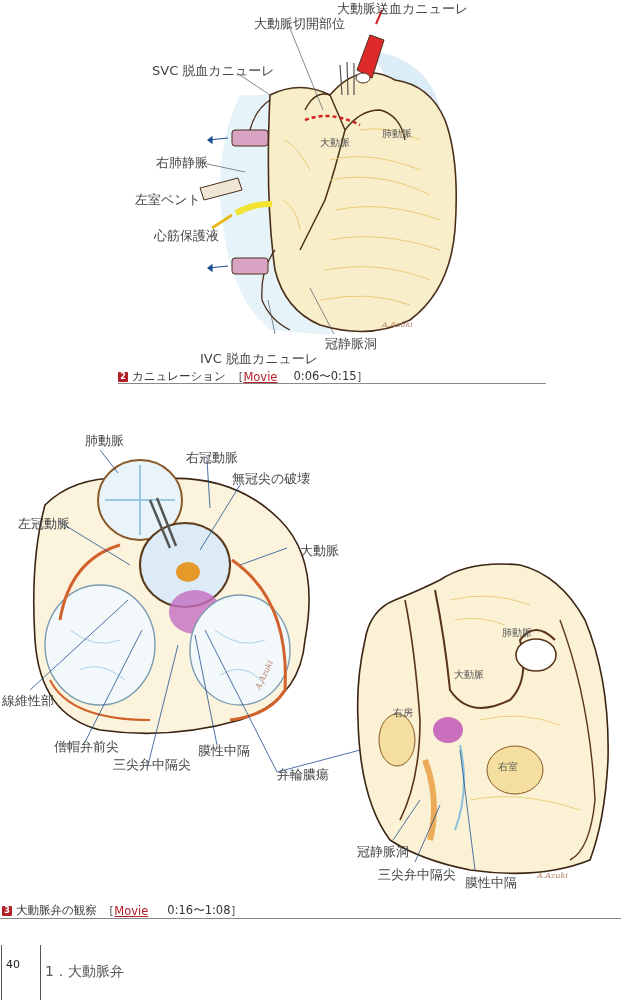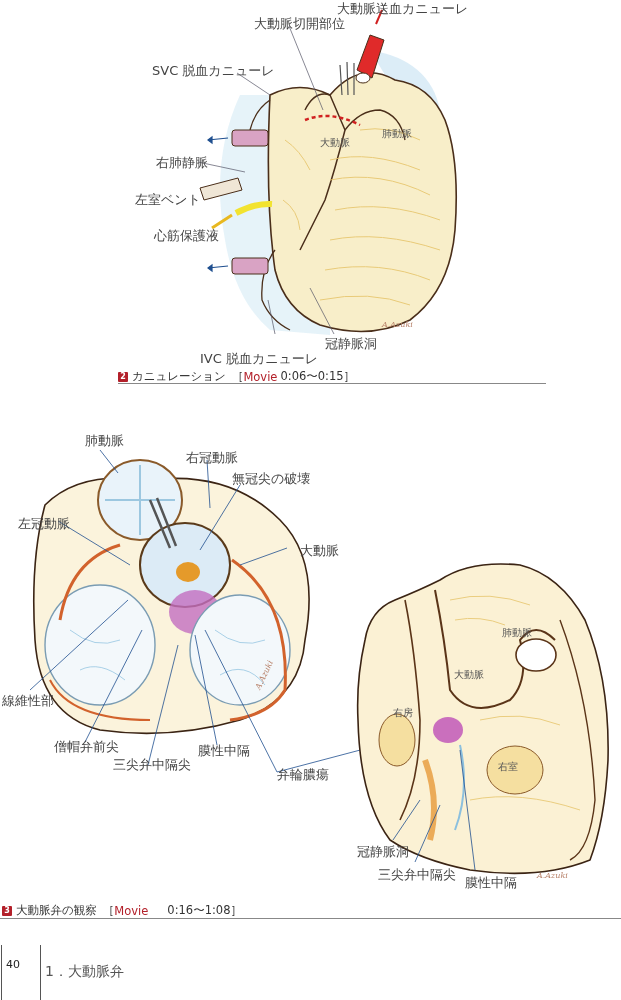--- a/index.html
+++ b/index.html
@@ -3,21 +3,21 @@
 <meta charset="utf-8">
 <style>
   * { box-sizing: border-box; margin: 0; padding: 0; }
   html, body { width: 621px; height: 1000px; background: #ffffff; overflow: hidden; }
   body { position: relative; font-family: "DejaVu Sans", sans-serif; color: #333; }
   .lbl { position: absolute; font-size: 13px; color: #444; white-space: nowrap; line-height: 1; }
   .lbl-in { position: absolute; font-size: 10px; color: #555; white-space: nowrap; line-height: 1; }
   svg.fig { position: absolute; left: 0; top: 0; }
   .caption { position: absolute; display: flex; align-items: center; font-size: 11.5px; color: #333; white-space: nowrap; }
   .badge { display: inline-block; width: 10px; height: 10px; background: #b3202a; color: #fff; font-size: 8px; font-weight: bold; line-height: 10px; text-align: center; border-radius: 1px; margin-right: 4px; }
-  .movie { color: #b3202a; }
+  .movie { color: #b3202a; text-decoration: underline; }
   .rule { position: absolute; height: 1px; background: #888; }
   .folio { position: absolute; font-size: 11px; color: #222; }
   .running { position: absolute; font-size: 14px; color: #555; }
   .vline { position: absolute; width: 1px; background: #555; }
 </style>
 </head>
 <body>
 
 <div>
   <svg class="fig" width="621" height="380" viewBox="0 0 621 380">
@@ -90,21 +90,21 @@
   <span class="lbl" style="left:135px;top:193px;">左室ベント</span>
   <span class="lbl" style="left:154px;top:229px;">心筋保護液</span>
   <span class="lbl" style="left:200px;top:352px;">IVC 脱血カニューレ</span>
   <span class="lbl" style="left:325px;top:337px;">冠静脈洞</span>
 
   <div class="caption" style="left:118px;top:369px;">
     <span class="badge">2</span>
     <span>カニュレーション</span>
     <span style="margin-left:6px;">［</span>
     <span class="movie">Movie</span>
-    <span style="margin-left:3px;">0:06〜0:15</span>
+    <span style="margin-left:16px;">0:06〜0:15</span>
     <span>］</span>
   </div>
   <div class="rule" style="left:118px;top:383px;width:428px;"></div>
 </div>
 
 <div>
   <svg class="fig" width="621" height="900" viewBox="0 0 621 900" style="top:0">
 
     <path d="M45 505 Q80 470 150 480 Q230 470 280 520 Q320 560 305 640 Q300 700 240 720 Q170 740 100 730 Q40 715 35 640 Q30 560 45 505 Z" fill="#fbf3dc" stroke="#3b2414" stroke-width="1.6"></path>
 

